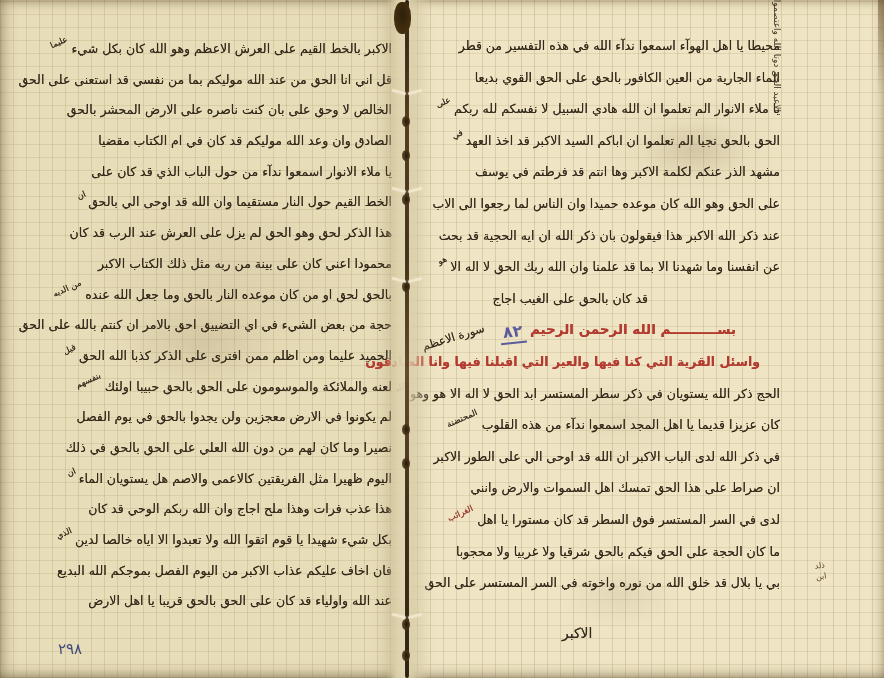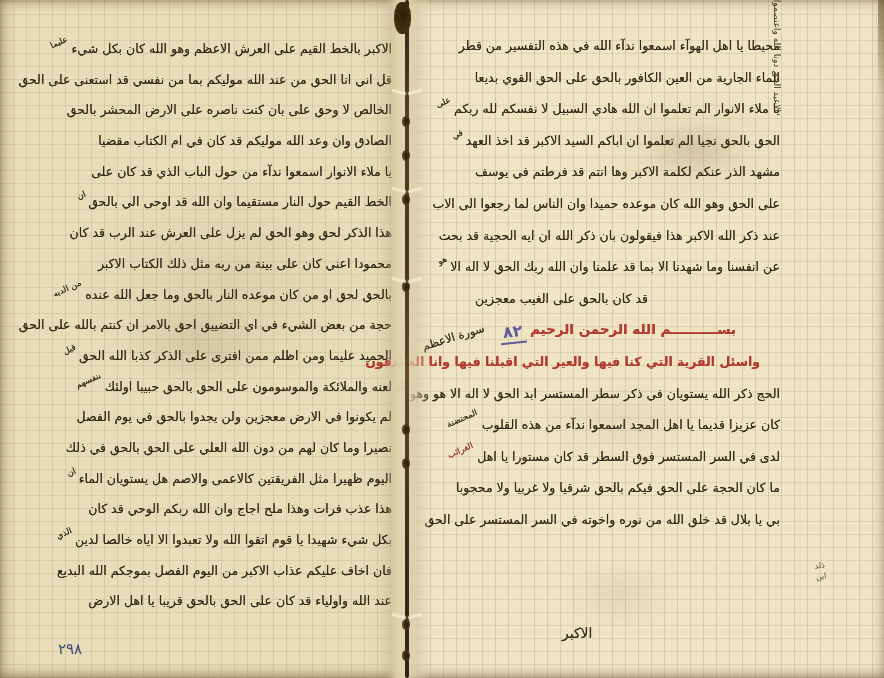--- a/index.html
+++ b/index.html
@@ -137,25 +137,27 @@
   <section class="page right">
     <div class="textblock">
         <div class="line"><span class="t">محيطا  يا اهل الهوآء اسمعوا ندآء الله في هذه التفسير من قطر</span></div>
         <div class="line"><span class="t">الماء الجارية من العين الكافور بالحق على الحق القوي بديعا</span></div>
         <div class="line"><span class="t">يا ملاء الانوار الم تعلموا ان الله هادي السبيل لا نفسكم لله ربكم</span><span class="sup">على</span></div>
         <div class="line"><span class="t">الحق بالحق نجيا  الم تعلموا ان اباكم السيد الاكبر قد اخذ العهد</span><span class="sup">في</span></div>
         <div class="line"><span class="t">مشهد الذر عنكم لكلمة الاكبر وها انتم قد فرطتم في يوسف</span></div>
         <div class="line"><span class="t">على الحق وهو الله كان موعده حميدا  وان الناس لما رجعوا الى الاب</span></div>
         <div class="line"><span class="t">عند ذكر الله الاكبر هذا فيقولون بان ذكر الله ان ايه الحجية قد بحث</span></div>
         <div class="line"><span class="t">عن انفسنا وما شهدنا الا بما قد علمنا وان الله ربك الحق لا اله الا</span><span class="sup">هو</span></div>
-        <div class="line short"><span class="t">قد كان بالحق على الغيب معجزين</span></div>
+        <div class="line short"><span class="t">قد كان بالحق على الغيب اجاج</span></div>
         <div class="line red bism"><span class="t">بســــــــــم الله الرحمن الرحيم</span></div>
         <div class="line red red2"><span class="t">واسئل القرية التي كنا فيها والعير التي اقبلنا فيها وانا الصادقون</span></div>
         <div class="line"><span class="t">الحج ذكر الله يستويان في ذكر سطر المستسر ابد الحق لا اله الا هو وهو</span><span class="sup">الله</span></div>
         <div class="line"><span class="t">كان عزيزا قديما  يا اهل المجد اسمعوا ندآء من هذه القلوب</span><span class="sup">المحتضنة</span></div>
+        <div class="line"><span class="t">في ذكر الله لدى الباب الاكبر ان الله قد اوحى الي على الطور الاكبر</span></div>
+        <div class="line"><span class="t">ان صراط على هذا الحق تمسك اهل السموات والارض وانني</span></div>
         <div class="line"><span class="t">لدى في السر المستسر فوق السطر قد كان مستورا  يا اهل</span><span class="sup red">الغرائب</span></div>
         <div class="line"><span class="t">ما كان الحجة على الحق فيكم بالحق شرقيا ولا غربيا ولا محجوبا</span></div>
         <div class="line"><span class="t">بي يا بلال قد خلق الله من نوره واخوته في السر المستسر على الحق</span></div>
       </div>
 
     <div class="surah-marker">
       <span class="surah-label">سورة الاعظم</span>
       <span class="surah-num">٨٢</span>
     </div>
 

